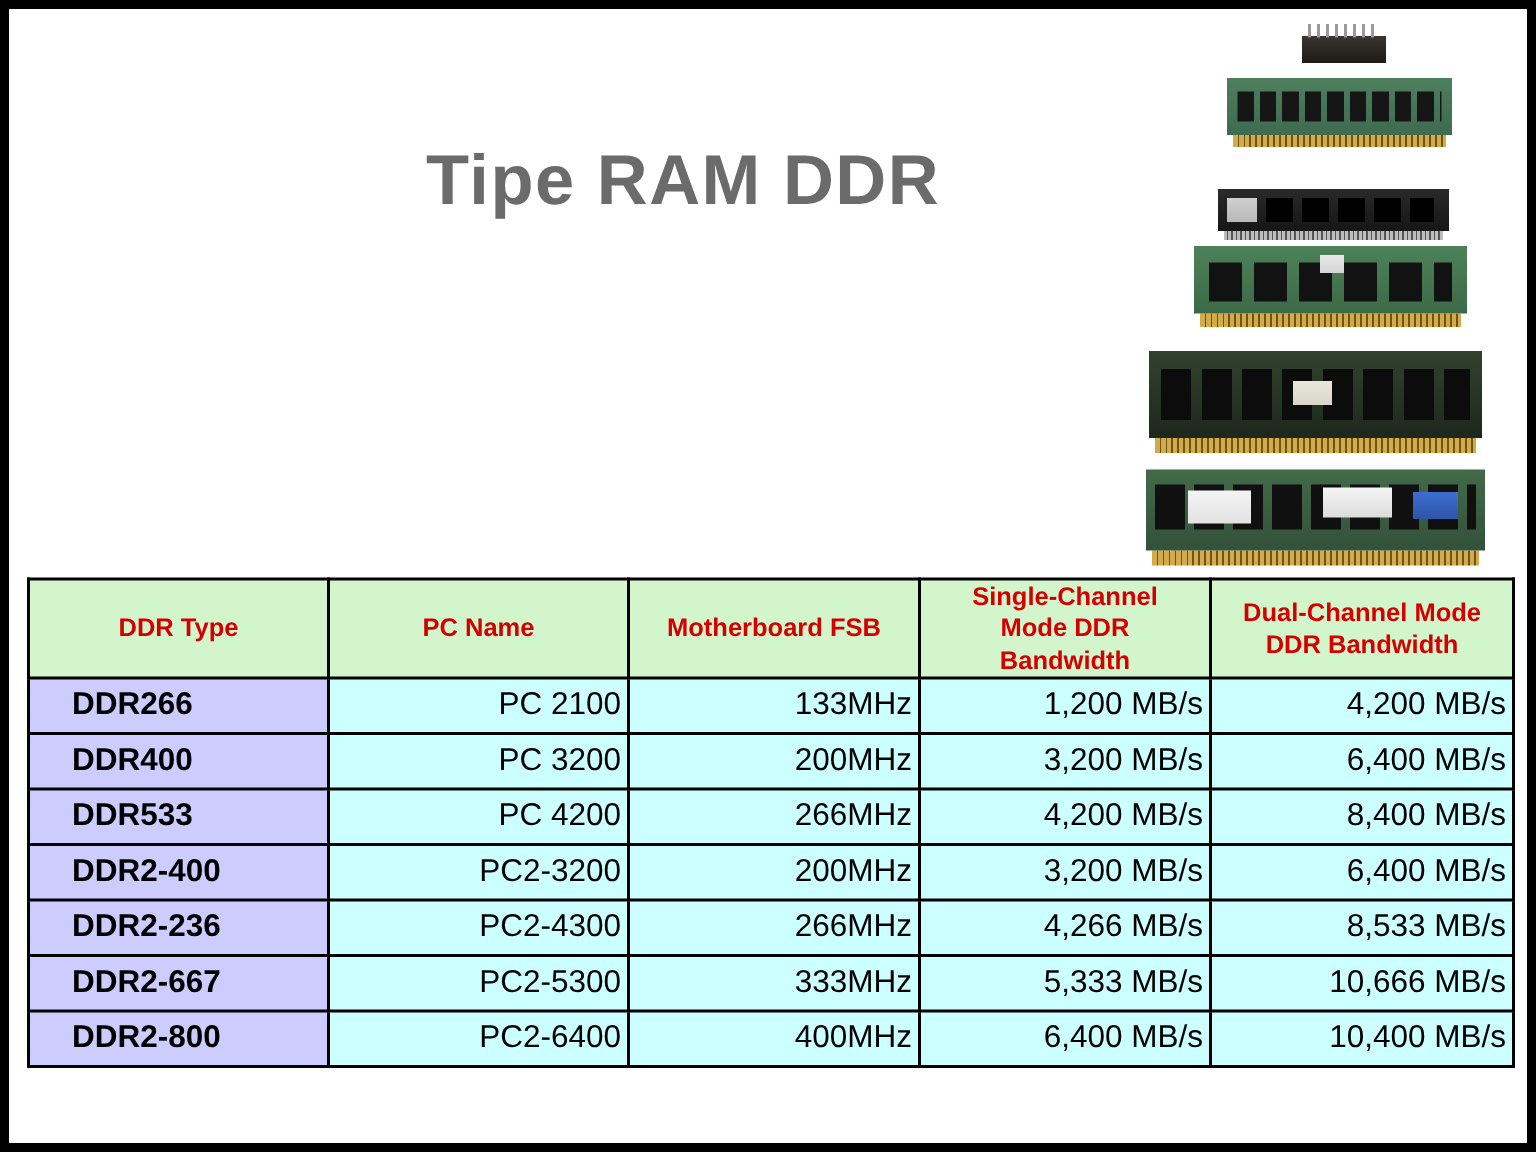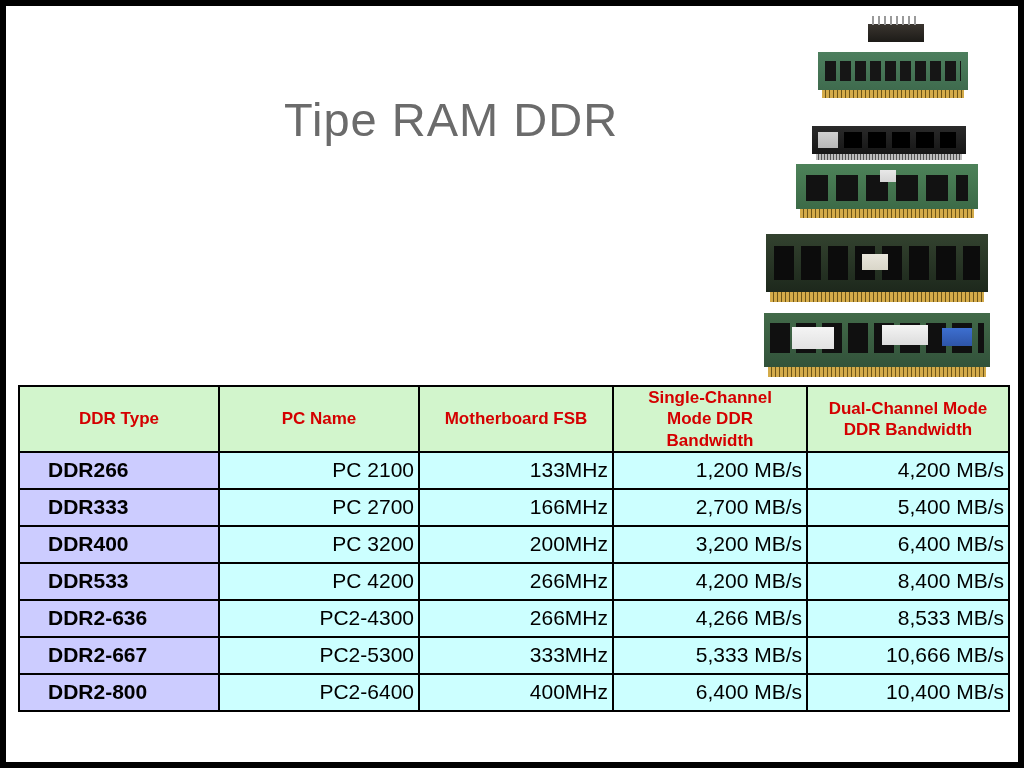--- a/index.html
+++ b/index.html
@@ -10,21 +10,21 @@
     --header-text:#d40000;
     --ddr-col-bg:#ccccff;
     --body-bg:#ccffff;
     --table-border:#000000;
   }
   *{margin:0;padding:0;box-sizing:border-box;}
   html,body{width:1024px;height:768px;background:var(--page-bg,#000);overflow:hidden;
     font-family:"Liberation Sans",sans-serif;}
   .slide{position:absolute;left:6px;top:6px;width:1012px;height:756px;background:var(--slide-bg,#fff);overflow:hidden;}
 
-  .slide-title{position:absolute;left:278px;top:86px;font-size:47px;font-weight:400;
+  .slide-title{position:absolute;left:278px;top:86px;font-size:47px;font-weight:700;
     color:var(--title-text,#6b6b6b);letter-spacing:1px;}
 
   
   .module{position:absolute;background-repeat:no-repeat;}
 
   .m-dip{left:862px;top:10px;width:56px;height:26px;
     background-image:
       repeating-linear-gradient(90deg,#9a9a9a 0 2px,rgba(0,0,0,0) 2px 6px),
       linear-gradient(#3a352f,#1d1b18);
     background-size:48px 9px,56px 18px;
@@ -117,42 +117,42 @@
     </thead>
     <tbody>
       <tr>
         <td class="ddr">DDR266</td>
         <td>PC 2100</td>
         <td>133MHz</td>
         <td>1,200 MB/s</td>
         <td>4,200 MB/s</td>
       </tr>
       <tr>
-        <td class="ddr">DDR333</td>
-        <td>PC 2700</td>
-        <td>166MHz</td>
-        <td>2,700 MB/s</td>
-        <td>5,400 MB/s</td>
-      </tr>
-      <tr>
         <td class="ddr">DDR400</td>
         <td>PC 3200</td>
         <td>200MHz</td>
         <td>3,200 MB/s</td>
         <td>6,400 MB/s</td>
       </tr>
       <tr>
         <td class="ddr">DDR533</td>
         <td>PC 4200</td>
         <td>266MHz</td>
         <td>4,200 MB/s</td>
         <td>8,400 MB/s</td>
       </tr>
       <tr>
-        <td class="ddr">DDR2-636</td>
+        <td class="ddr">DDR2-400</td>
+        <td>PC2-3200</td>
+        <td>200MHz</td>
+        <td>3,200 MB/s</td>
+        <td>6,400 MB/s</td>
+      </tr>
+      <tr>
+        <td class="ddr">DDR2-236</td>
         <td>PC2-4300</td>
         <td>266MHz</td>
         <td>4,266 MB/s</td>
         <td>8,533 MB/s</td>
       </tr>
       <tr>
         <td class="ddr">DDR2-667</td>
         <td>PC2-5300</td>
         <td>333MHz</td>
         <td>5,333 MB/s</td>

